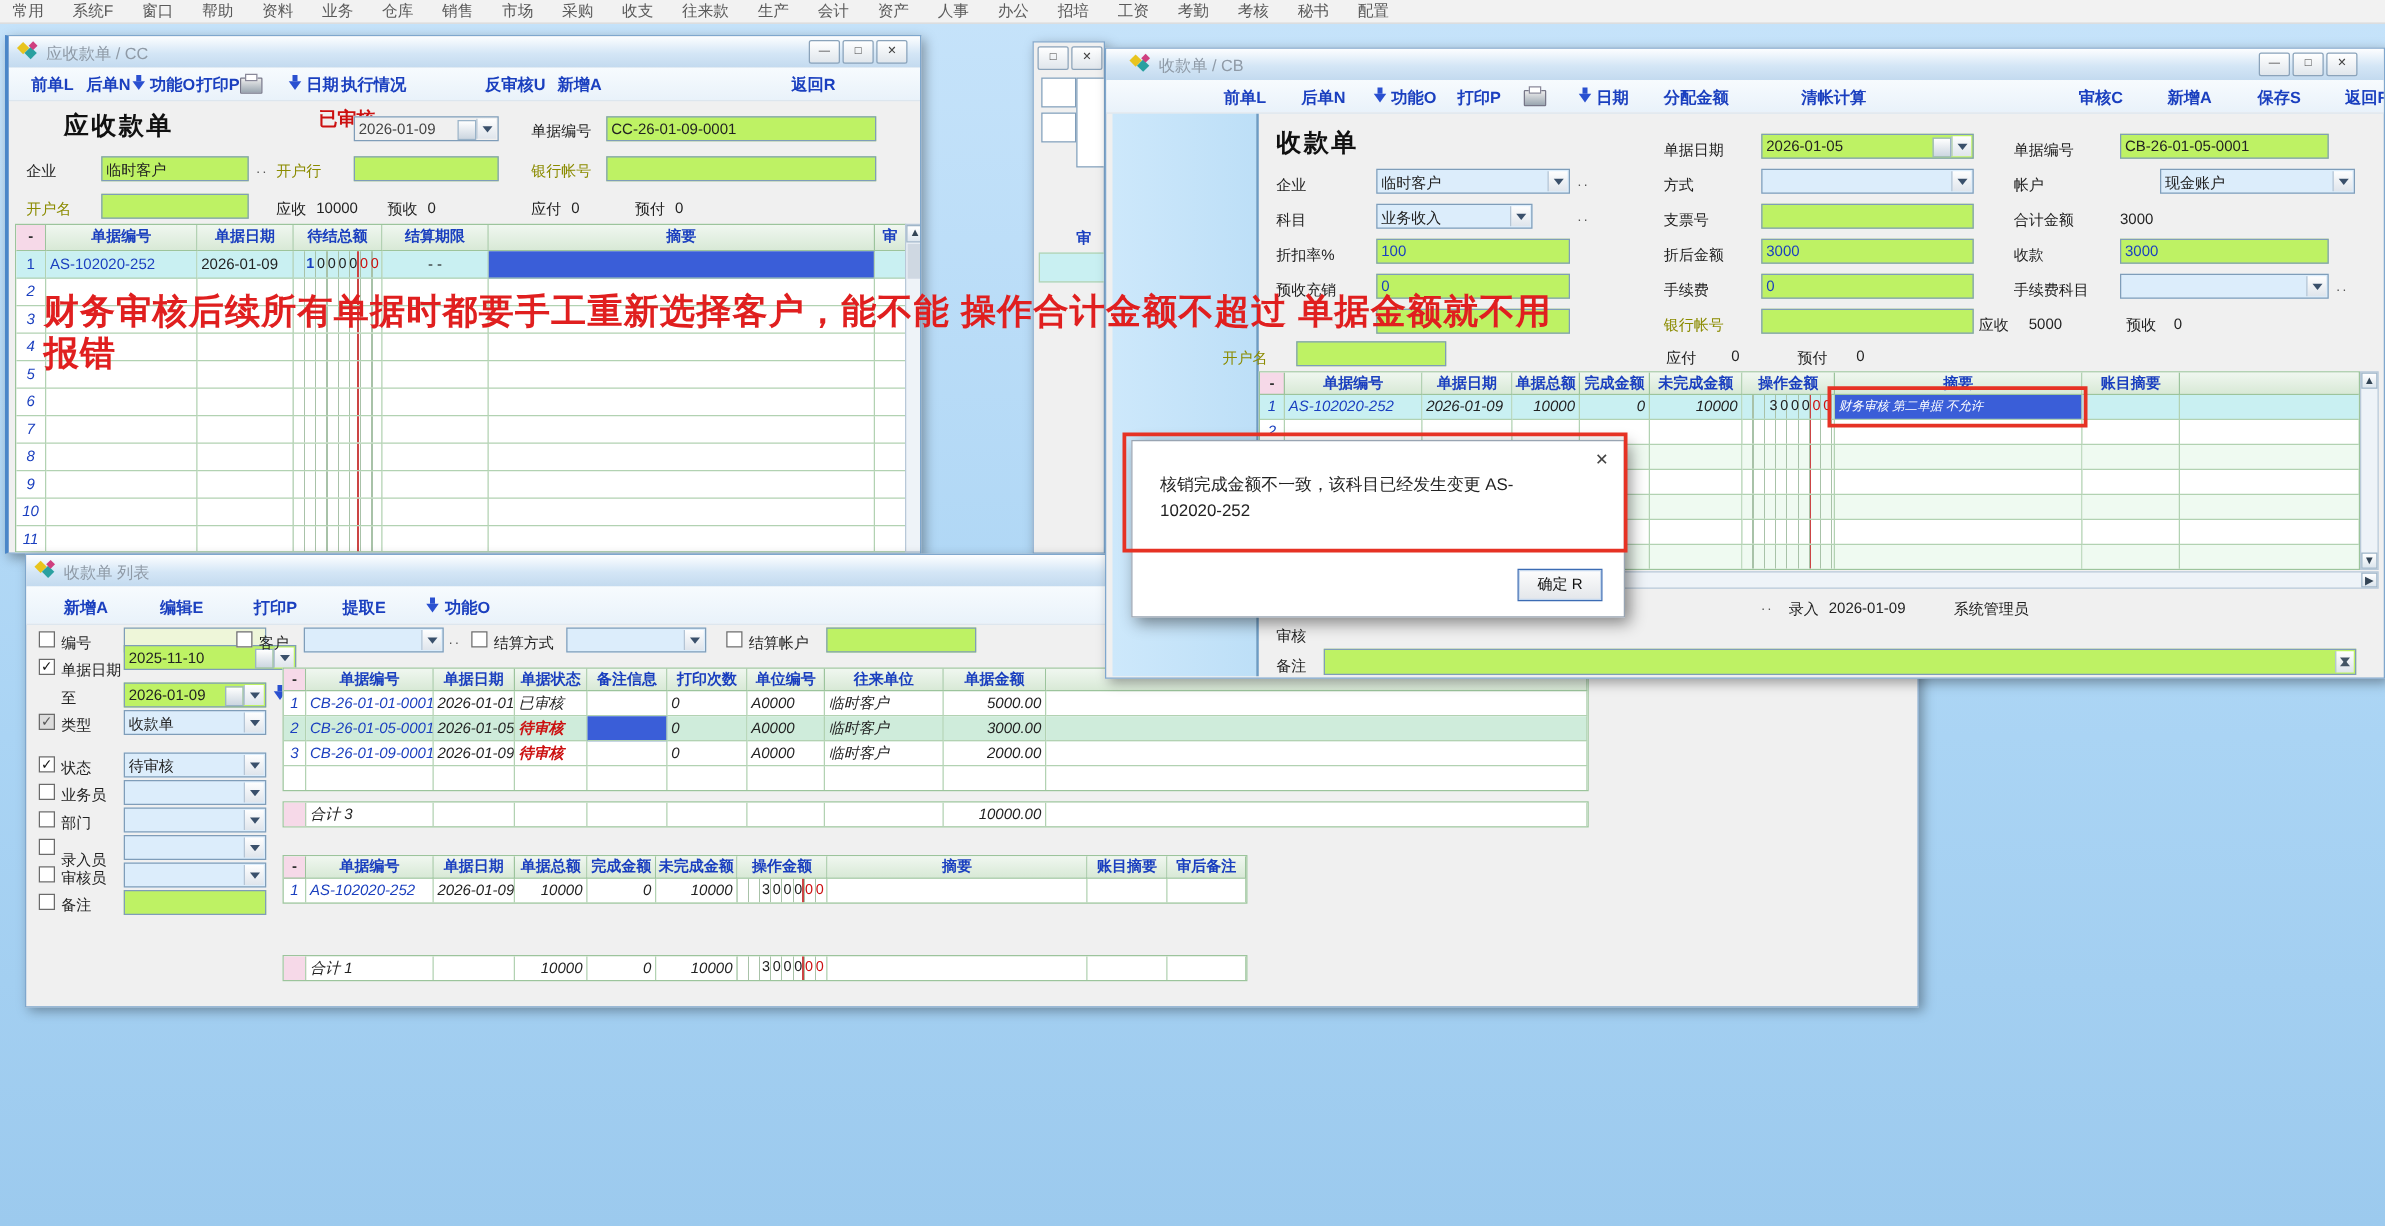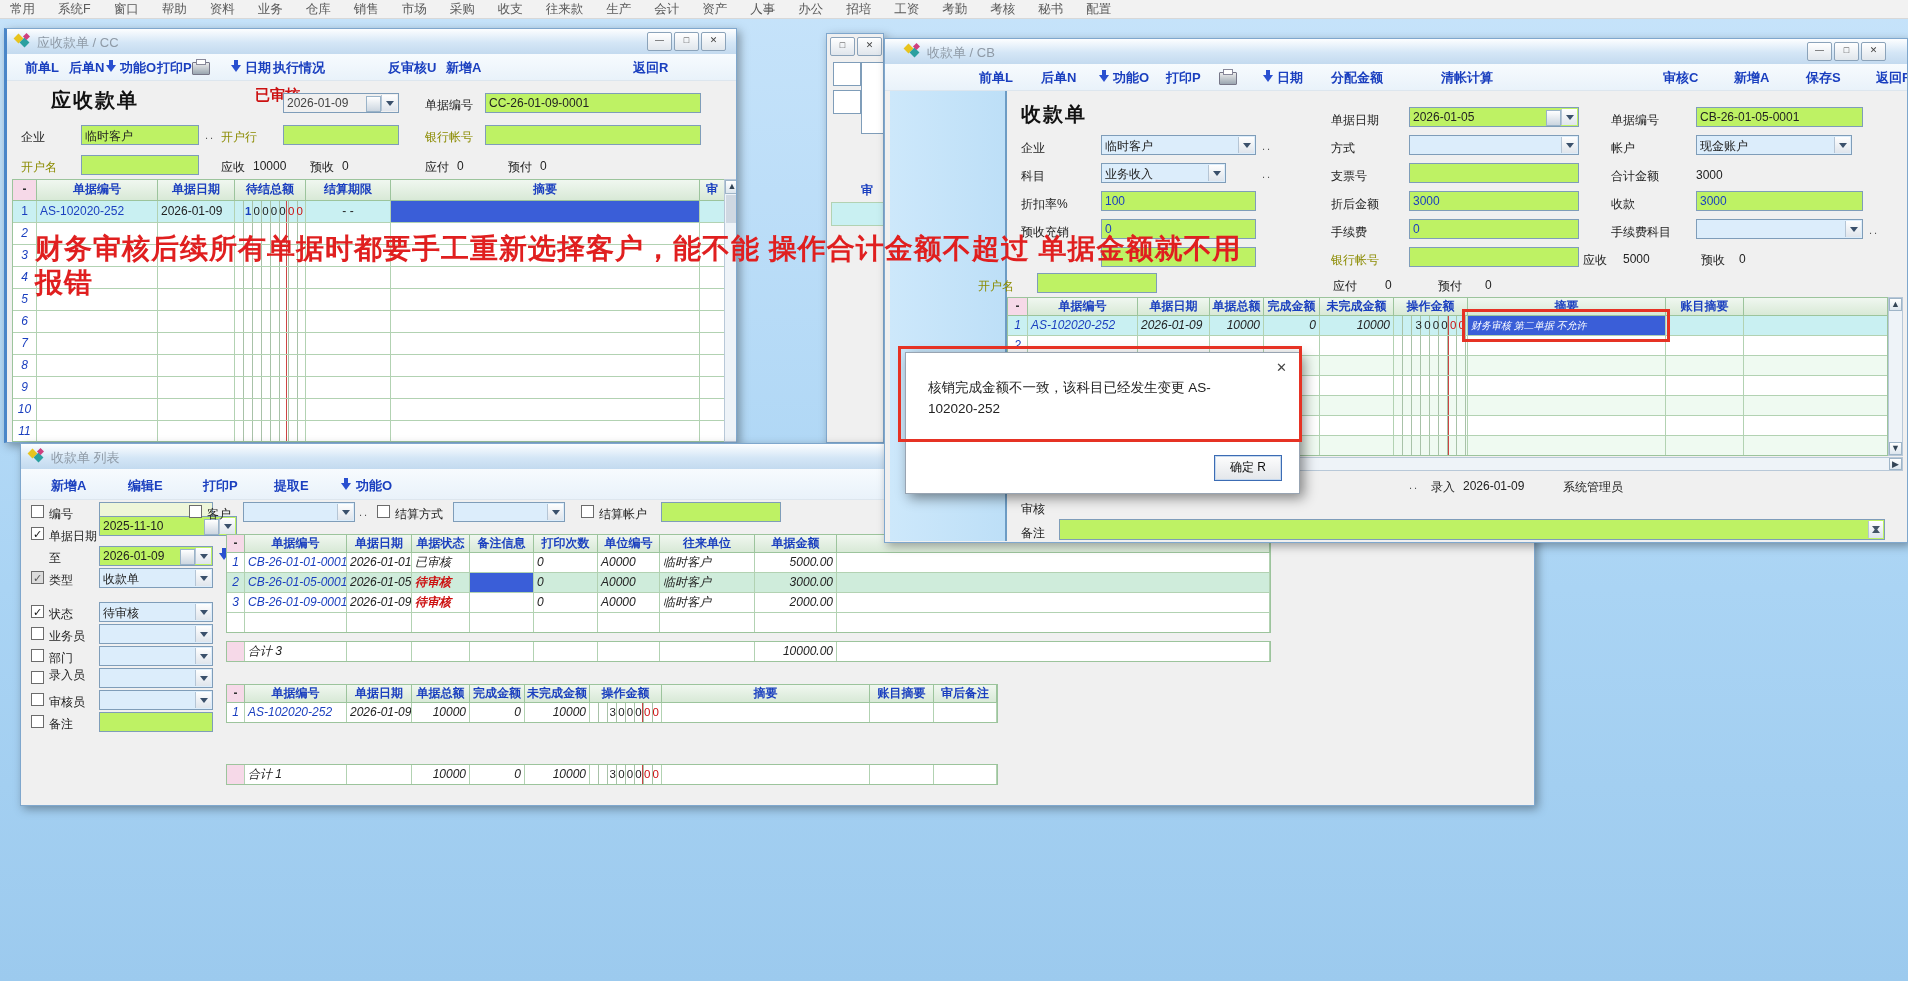--- a/index.html
+++ b/index.html
@@ -360,21 +360,21 @@
       </span>
     </div>
  <span class="cbx" style="left:10px;top:205px"></span>
     <span class="lbl" style="left:28px;top:206px">部门</span>
  <div class="fld bl" style="left:78px;top:202px;width:114px">
       <span class="ddb">
         <i class="tri"></i>
       </span>
     </div>
  <span class="cbx" style="left:10px;top:227px"></span>
-    <span class="lbl" style="left:28px;top:223px">录入员</span>
+    <span class="lbl" style="left:28px;top:236px">录入员</span>
  <div class="fld bl" style="left:78px;top:224px;width:114px">
       <span class="ddb">
         <i class="tri"></i>
       </span>
     </div>
  <span class="cbx" style="left:10px;top:249px"></span>
     <span class="lbl" style="left:28px;top:250px">审核员</span>
  <div class="fld bl" style="left:78px;top:246px;width:114px">
       <span class="ddb">
         <i class="tri"></i>
@@ -586,21 +586,21 @@
         <i class="tri"></i>
       </span></div>
  <span class="dots" style="left:377px;top:101px">..</span>
  <span class="lbl" style="left:446px;top:101px">方式</span>
  <div class="fld bl" style="left:524px;top:96px;width:170px">
       <span class="ddb">
         <i class="tri"></i>
       </span>
     </div>
  <span class="lbl" style="left:726px;top:101px">帐户</span>
- <div class="fld bl" style="left:811px;top:96px;width:156px"><span>现金账户</span><span class="ddb">
+ <div class="fld bl" style="left:843px;top:96px;width:156px"><span>现金账户</span><span class="ddb">
         <i class="tri"></i>
       </span></div>
  <span class="lbl" style="left:136px;top:129px">科目</span>
  <div class="fld bl" style="left:216px;top:124px;width:125px"><span>业务收入</span><span class="ddb">
         <i class="tri"></i>
       </span></div>
  <span class="dots" style="left:377px;top:129px">..</span>
  <span class="lbl" style="left:446px;top:129px">支票号</span>
  <div class="fld" style="left:524px;top:124px;width:170px"></div>
  <span class="lbl" style="left:726px;top:129px">合计金额</span>

